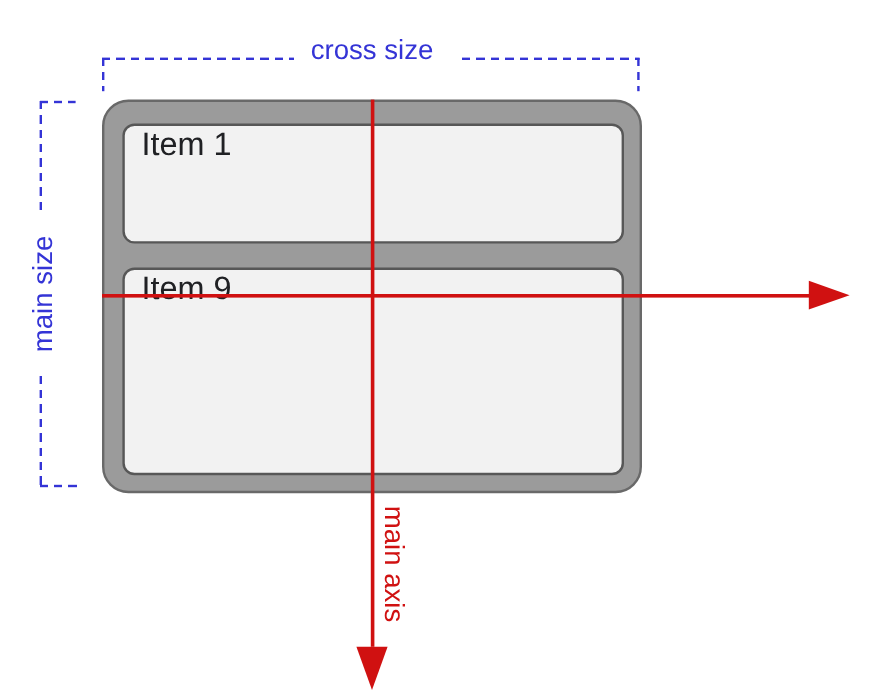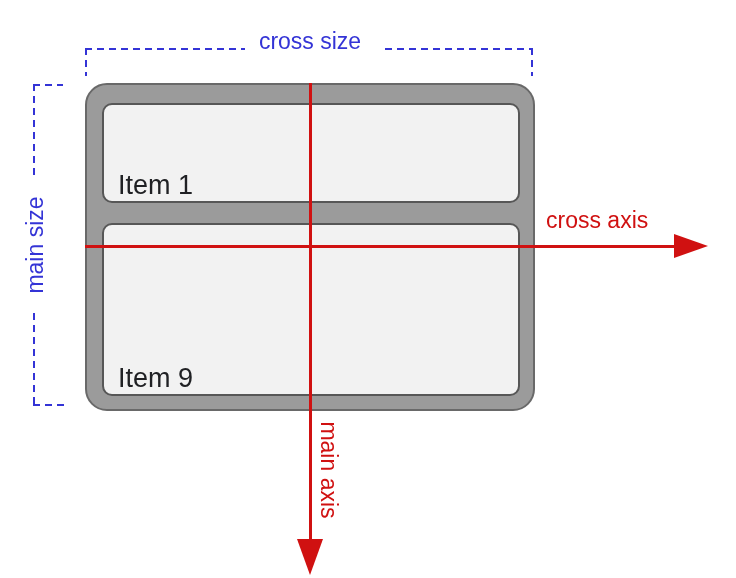--- a/index.html
+++ b/index.html
@@ -79,21 +79,21 @@
     padding: 18px 13px 13px 15px;
     gap: 20px;
     z-index: 1;
   }
   .flex-item {
     box-sizing: border-box;
     background: var(--item-fill);
     border: 2px solid var(--item-border);
     border-radius: 10px;
     display: flex;
-    align-items: flex-end;
+    align-items: flex-start;
     padding-left: 14px;
   }
   .flex-item-1 { height: 100px; }
   .flex-item-2 { flex: 1; }
   .item-label {
     font-size: 27px;
     color: var(--item-text);
     white-space: nowrap;
   }
 
@@ -173,19 +173,18 @@
     <div class="flex-item flex-item-1">
       <span class="item-label">Item 1</span>
     </div>
     <div class="flex-item flex-item-2">
       <span class="item-label">Item 9</span>
     </div>
   </div>
 
   <div class="cross-axis-line"></div>
   <div class="cross-axis-arrowhead"></div>
-  <div class="cross-axis-label">cross axis</div>
 
   <div class="main-axis-line"></div>
   <div class="main-axis-arrowhead"></div>
   <div class="main-axis-label">main axis</div>
 
 </div>
 
 </body></html>

